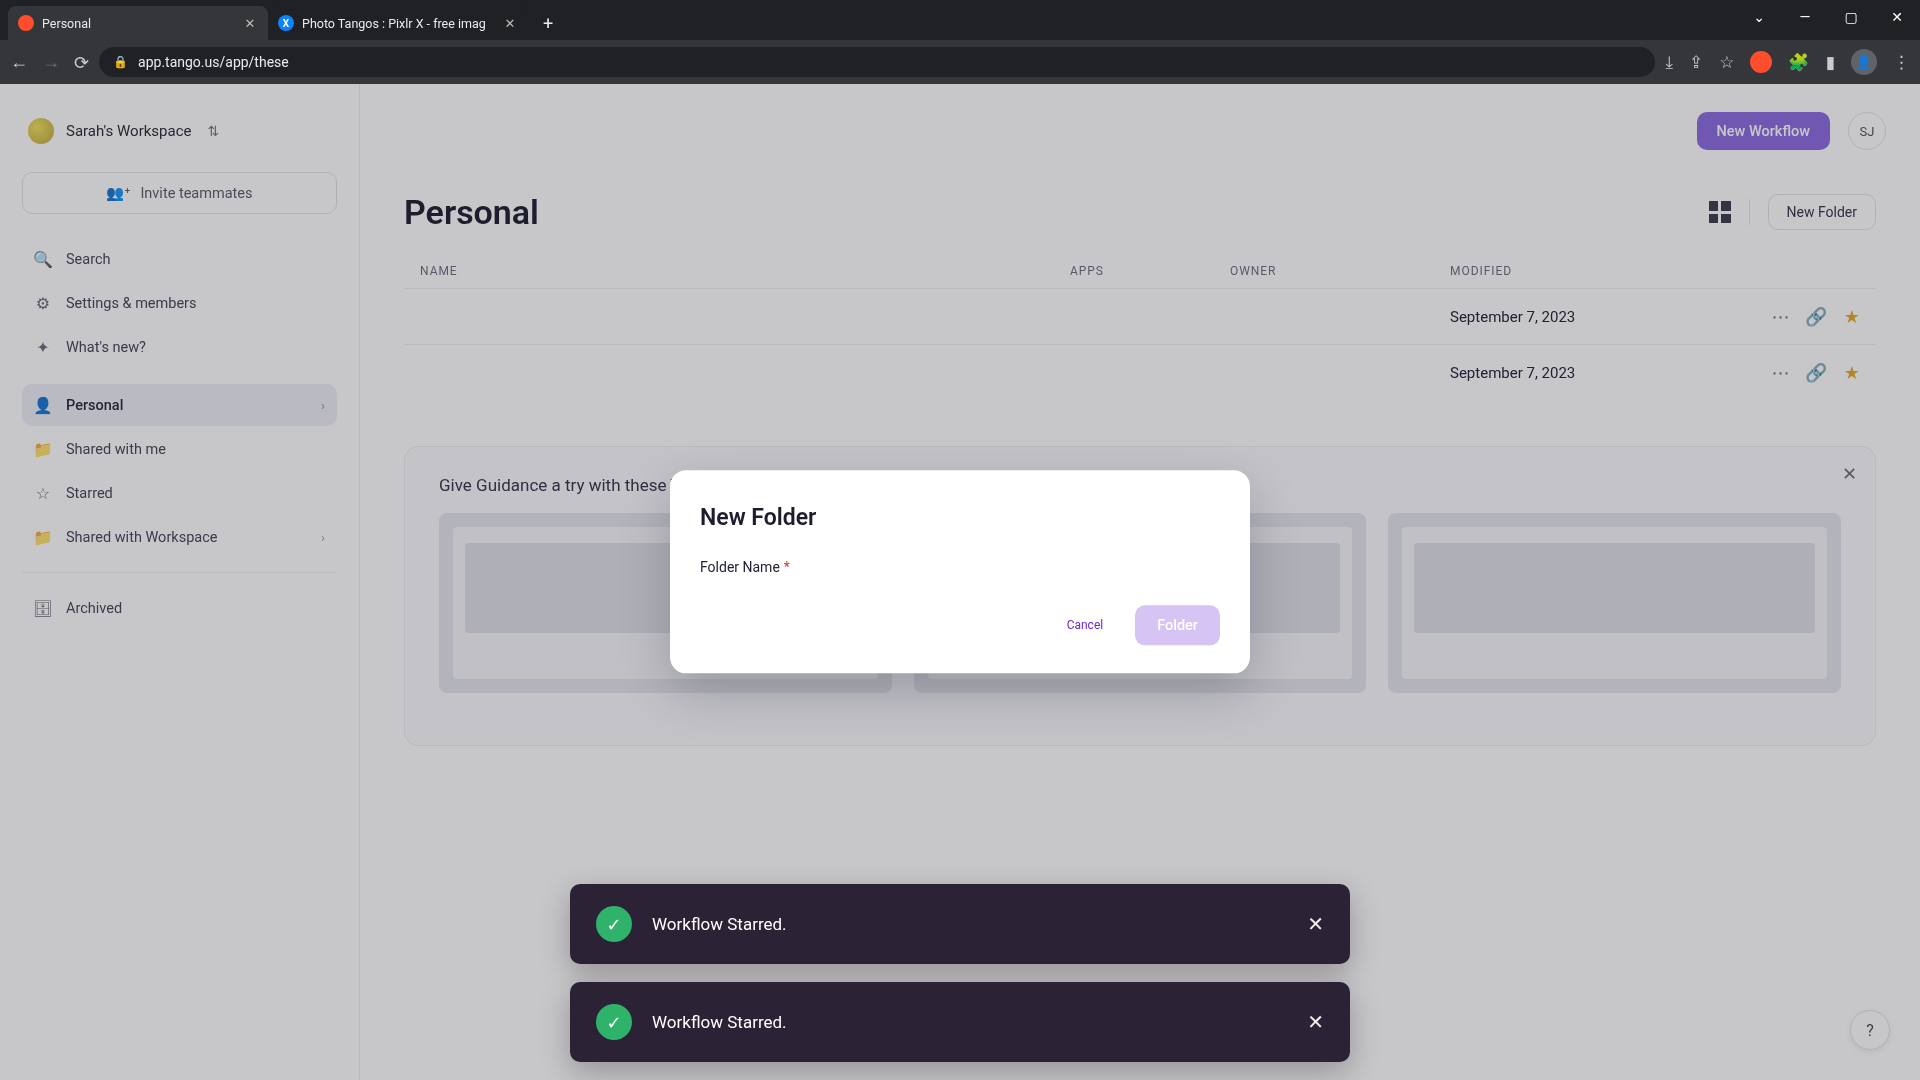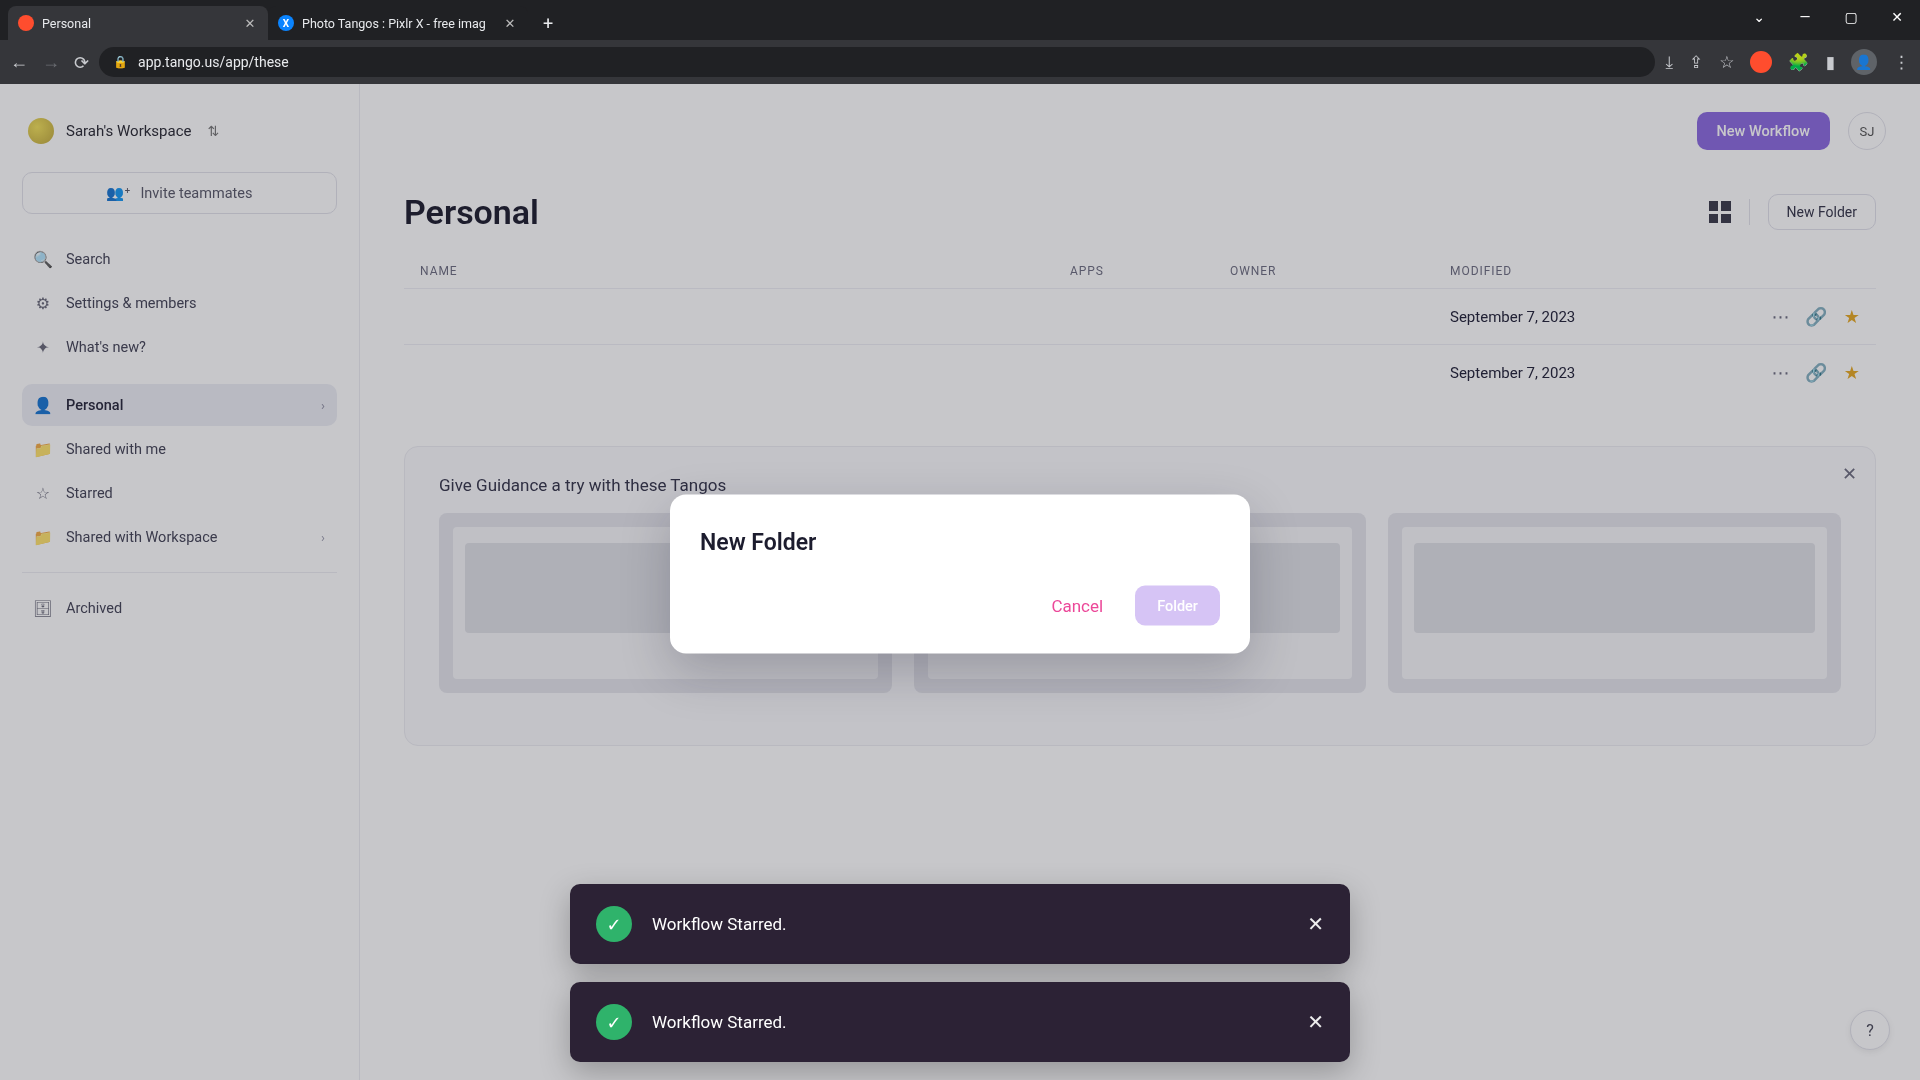--- a/index.html
+++ b/index.html
@@ -80,21 +80,21 @@
 
   
   .scrim { position: absolute; inset: 0; background: rgba(30,30,45,.25); backdrop-filter: blur(0.5px); }
   .modal { position: absolute; left: 50%; top: 50%; transform: translate(-50%, -55%); width: 580px; background: #fff; border-radius: 16px; box-shadow: 0 18px 50px rgba(20,20,40,.22); padding: 34px 30px 28px 30px; }
   .modal h2 { font-size: 23px; font-weight: 600; color: #1c1c2e; margin-bottom: 28px; }
   .field-label { font-size: 14px; color: #222238; margin-bottom: 10px; }
   .field-label .req { color: #d23c2a; margin-left: 4px; }
   .text-input { width: 100%; height: 42px; border: 1.5px solid #cfd0dc; border-radius: 8px; padding: 0 14px; font-size: 14.5px; color: #222; outline: none; }
   .text-input::placeholder { color: #9a9aae; }
   .modal-actions { display: flex; justify-content: flex-end; gap: 14px; margin-top: 30px; }
-  .btn-ghost { height: 40px; padding: 0 18px; border-radius: 10px; font-size: 17px; color: #ec4899; background: transparent; border: none; text-align: right; }
+  .btn-ghost { height: 40px; padding: 0 18px; border-radius: 10px; font-size: 12px; color: #6d28d9; background: transparent; border: none; text-align: right; }
   .btn-create { height: 40px; padding: 0 22px; border-radius: 10px; font-size: 14.5px; color: #fff; background: #d6c4f5; font-weight: 500; border: none; }
 
   
   .toast-stack { position: absolute; left: 50%; transform: translateX(-50%); bottom: 18px; width: 780px; display: flex; flex-direction: column; gap: 18px; }
   .toast { background: #2c2235; color: #fff; height: 80px; border-radius: 10px; display: flex; align-items: center; padding: 0 26px; gap: 20px; box-shadow: 0 10px 30px rgba(0,0,0,.25); }
   .toast .check { width: 36px; height: 36px; border-radius: 50%; background: #2fb36b; display: flex; align-items: center; justify-content: center; color: #fff; font-size: 18px; }
   .toast .msg { flex: 1; font-size: 17px; }
   .toast .tclose { color: #eee; font-size: 20px; }
 </style>
 </head>
@@ -277,20 +277,23 @@
   </main>
 
   <div class="help-fab">
     <span>?</span>
   </div>
 
   <div class="scrim"></div>
 
   <div class="modal">
     <h2>New Folder</h2>
+    <div class="field-label">
+      <span>Folder Name</span><span class="req">*</span>
+    </div>
     <div class="modal-actions">
       <button class="btn-ghost">
         <span>Cancel</span>
       </button>
       <button class="btn-create" disabled="">
         <span>Folder</span>
       </button>
     </div>
   </div>
 

